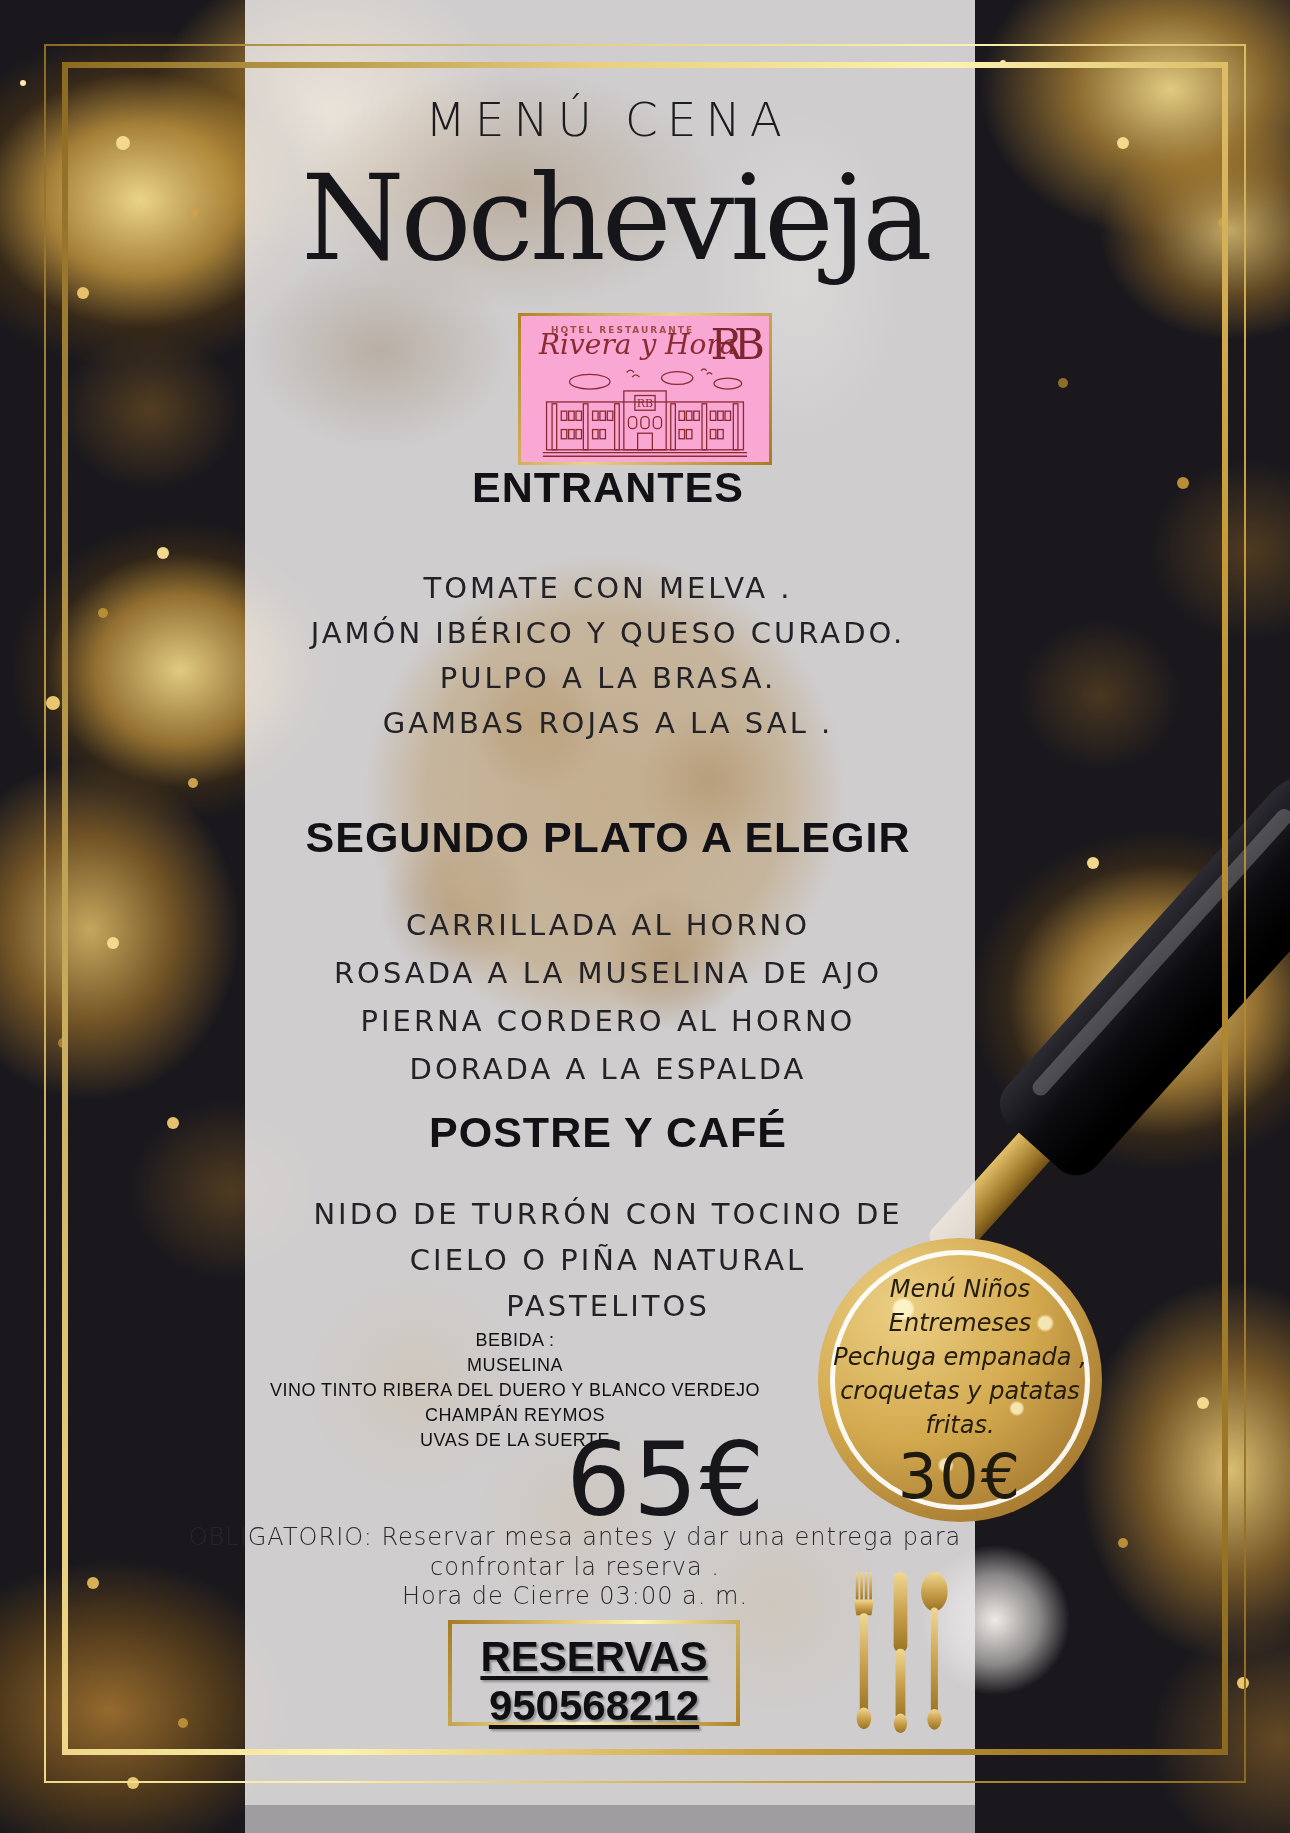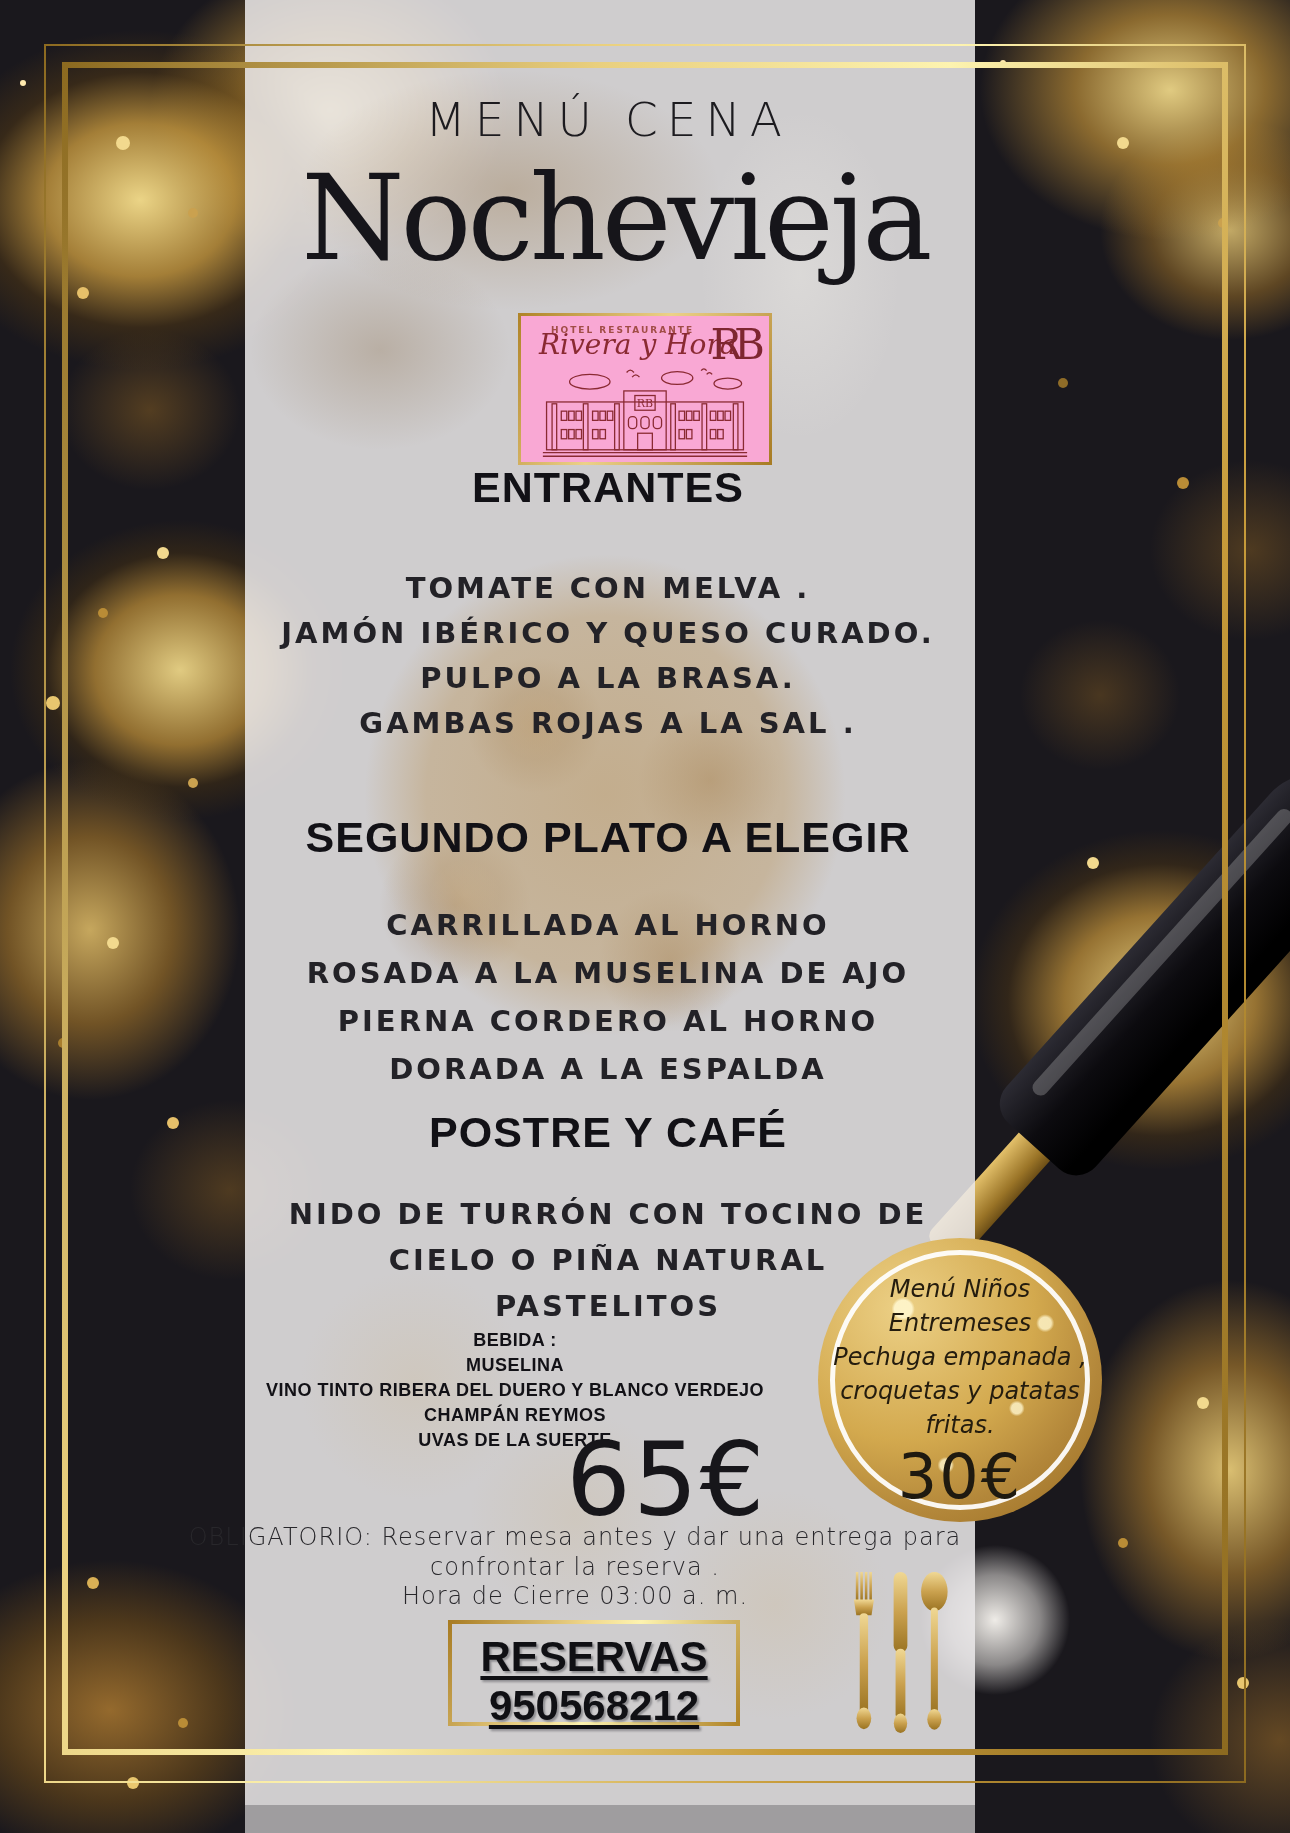--- a/index.html
+++ b/index.html
@@ -82,26 +82,26 @@
   .frame-outer{left:44px;top:44px;right:44px;bottom:50px;border-width:2px;}
   .frame-inner{left:62px;top:62px;right:62px;bottom:78px;border-width:6px;}
 
   
   .abs{position:absolute;z-index:4;}
   .ctr{left:608px;transform:translateX(-50%);white-space:nowrap;text-align:center;}
   .menu-title{top:92px;font-size:47px;font-weight:300;letter-spacing:9px;color:#1c1b1f;font-family:"DejaVu Sans",sans-serif;}
   .script{left:615px;top:142px;font-family:"DejaVu Serif",serif;font-size:118px;letter-spacing:-4px;color:#16151a;line-height:1.3;}
   .h-section{font-weight:800;font-size:43px;letter-spacing:1px;color:#121116;font-family:"Liberation Sans",sans-serif;}
   .h1{top:463px;}.h2{top:813px;}.h3{top:1108px;}
-  .mlist{font-weight:700;font-size:29px;letter-spacing:3px;color:#232227;}
+  .mlist{font-weight:400;font-size:29px;letter-spacing:3px;color:#232227;}
   .mlist span{display:block;}
   .l1{top:566px;line-height:45px;}
   .l2{top:901px;line-height:48px;}
   .l3{top:1191px;line-height:46px;}
-  .drinks{left:515px;transform:translateX(-50%);top:1328px;font-weight:700;font-size:18px;line-height:25px;letter-spacing:.5px;color:#121116;text-align:center;white-space:nowrap;font-family:"Liberation Sans",sans-serif;}
+  .drinks{left:515px;transform:translateX(-50%);top:1328px;font-weight:400;font-size:18px;line-height:25px;letter-spacing:.5px;color:#121116;text-align:center;white-space:nowrap;font-family:"Liberation Sans",sans-serif;}
   .drinks span{display:block;}
   .price65{left:566px;top:1420px;font-size:102px;font-weight:400;letter-spacing:2px;color:#17161a;}
   .notes{left:575px;transform:translateX(-50%);top:1523px;font-weight:300;font-size:24px;line-height:29.5px;letter-spacing:1px;color:#28272b;text-align:center;white-space:nowrap;}
   .notes span{display:block;text-align:center;}
 
   
   .logo{left:518px;top:313px;width:248px;height:146px;background:#f9a8d4;border:3px solid;z-index:4;
     border-image:linear-gradient(120deg,#b08428,#ecd189 45%,#a87c24) 1;}
   .logo .tagline{position:absolute;left:30px;top:9px;font-size:9px;letter-spacing:2px;color:#a14d46;font-weight:600;}
   .logo .name{position:absolute;left:18px;top:12px;font-family:"DejaVu Serif",serif;font-style:italic;font-size:28px;color:#8a2a32;white-space:nowrap;}

